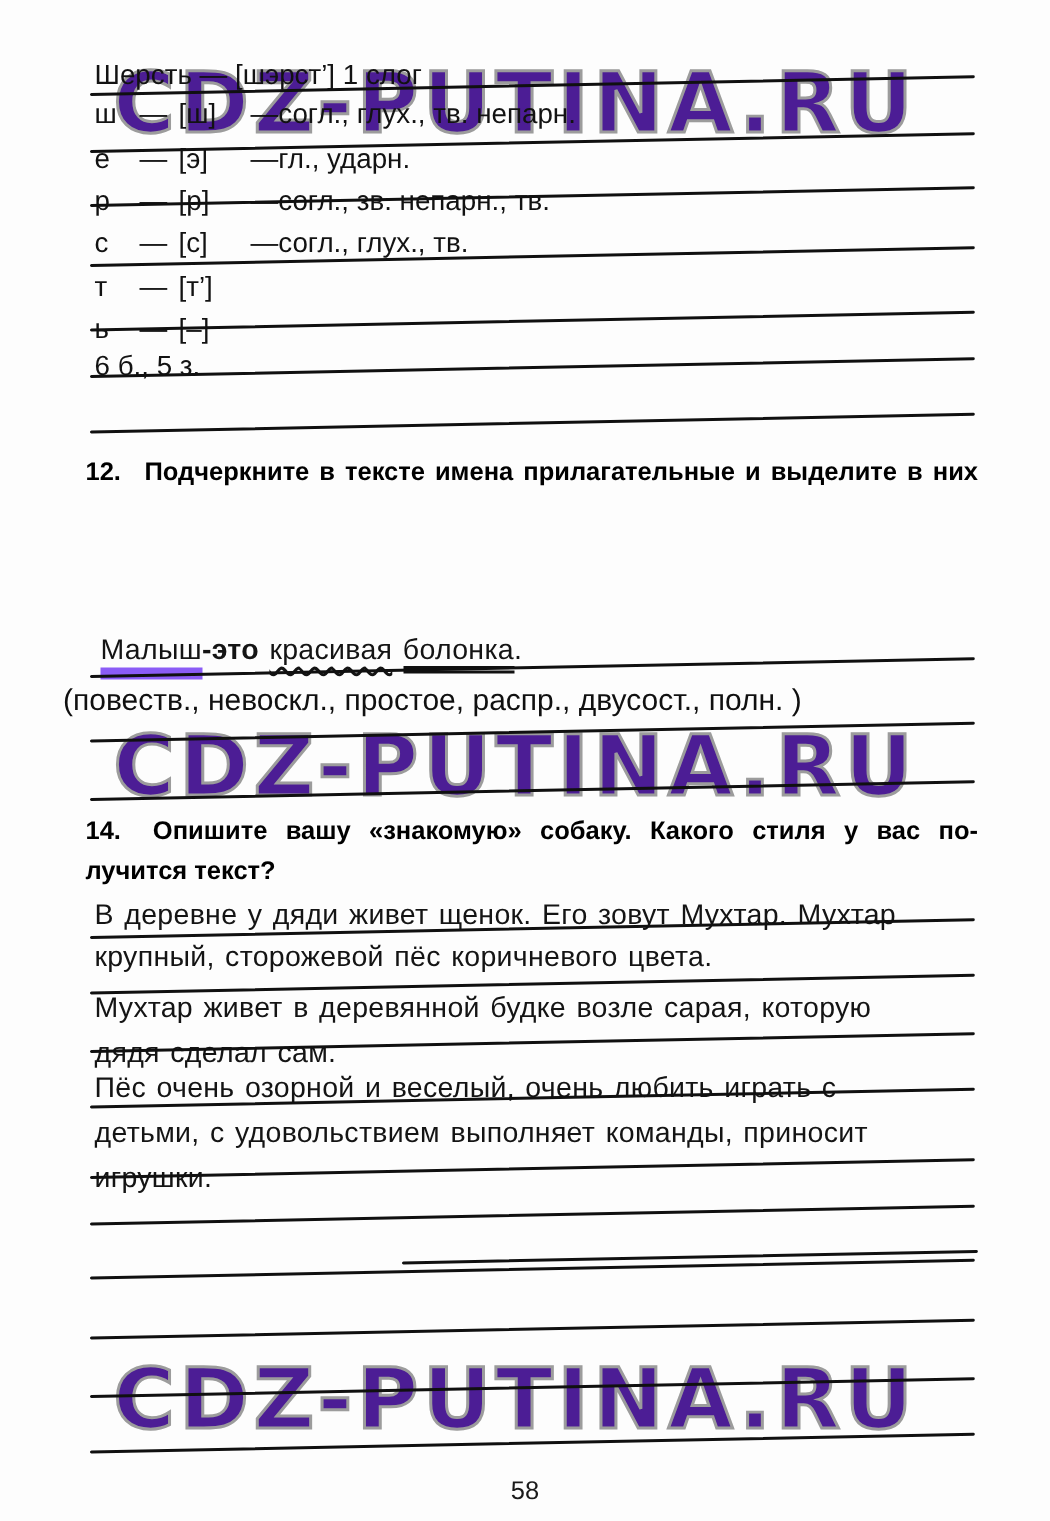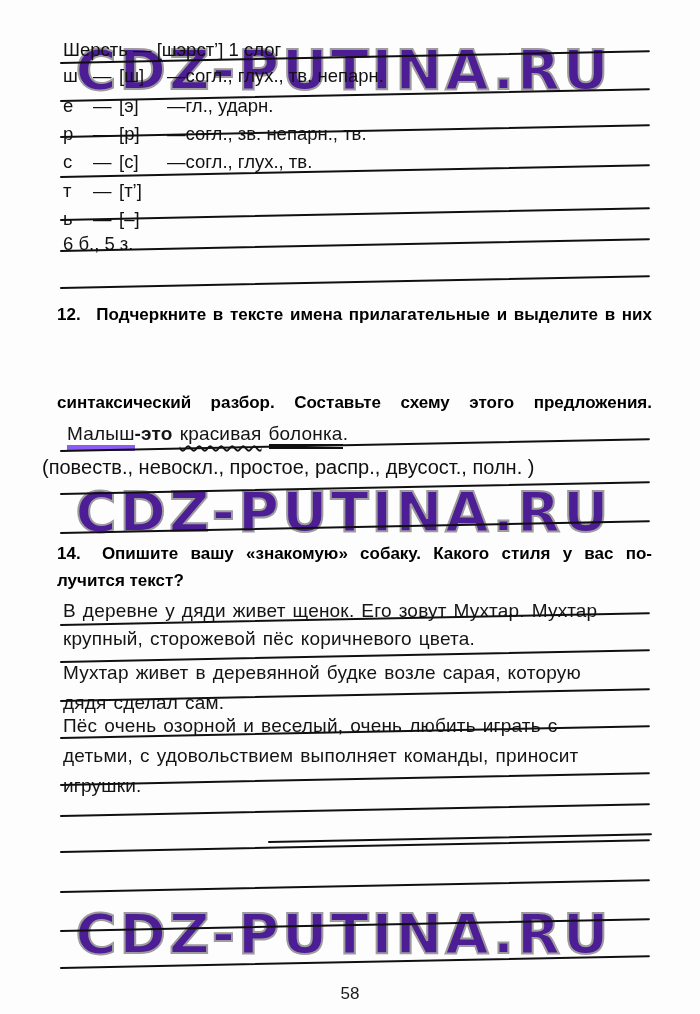--- a/index.html
+++ b/index.html
@@ -32,21 +32,21 @@
   .task{
     position:absolute;left:57px;width:595px;z-index:2;
     font-size:17px;font-weight:bold;color:#000;line-height:1.15;white-space:nowrap;
   }
   .task.jl{white-space:normal;text-align:justify;text-align-last:justify;}
   .tnum{margin-right:9px;}
   
   .ans{position:absolute;left:63px;z-index:2;font-size:19px;line-height:1.15;
        letter-spacing:.2px;word-spacing:1.5px;white-space:nowrap;color:#141414;}
   .a13{left:67px;}
-  .u-solid{border-bottom:6px solid #8b5cf6;padding-bottom:1px;}
+  .u-solid{border-bottom:8px solid #8b5cf6;padding-bottom:1px;}
   .u-wavy{text-decoration:underline;text-decoration-style:wavy;
           text-decoration-thickness:2px;text-underline-offset:5px;margin-right:7px;}
   .u-double{border-bottom:5px double #111;}
   .cn{margin-right:7px;font-weight:bold;}
   .analysis{position:absolute;left:42px;z-index:2;font-size:20px;white-space:nowrap;color:#101010;}
   .pagenum{position:absolute;left:0;right:0;top:984px;text-align:center;
            font-size:17px;color:#1a1a1a;z-index:2;}
 </style>
 </head>
 <body>
@@ -116,23 +116,20 @@
     <span class="ph-sound">[–]</span>
     <span class="ph-desc"></span>
   </div>
   <div class="ph" style="top:234px">6 б., 5 з.</div>
 
   <div class="task jl" style="top:305px">
     <b class="tnum">12.</b>
     <span>Подчеркните в тексте имена прилагательные и выделите в них</span>
   </div>
 
-  <div class="task jl" style="top:393px">
-    <span>синтаксический разбор. Составьте схему этого предложения.</span>
-  </div>
 
   <div class="ans a13" style="top:423px">
     <span class="u-solid">Малыш</span><span class="cn">-это</span><span class="u-wavy">красивая</span><span class="u-double">болонка</span><span>.</span>
   </div>
   <div class="analysis" style="top:456px">(повеств., невоскл., простое, распр., двусост., полн. )</div>
 
   <div class="task jl" style="top:544px">
     <b class="tnum">14.</b>
     <span>Опишите вашу «знакомую» собаку. Какого стиля у вас по-</span>
   </div>

